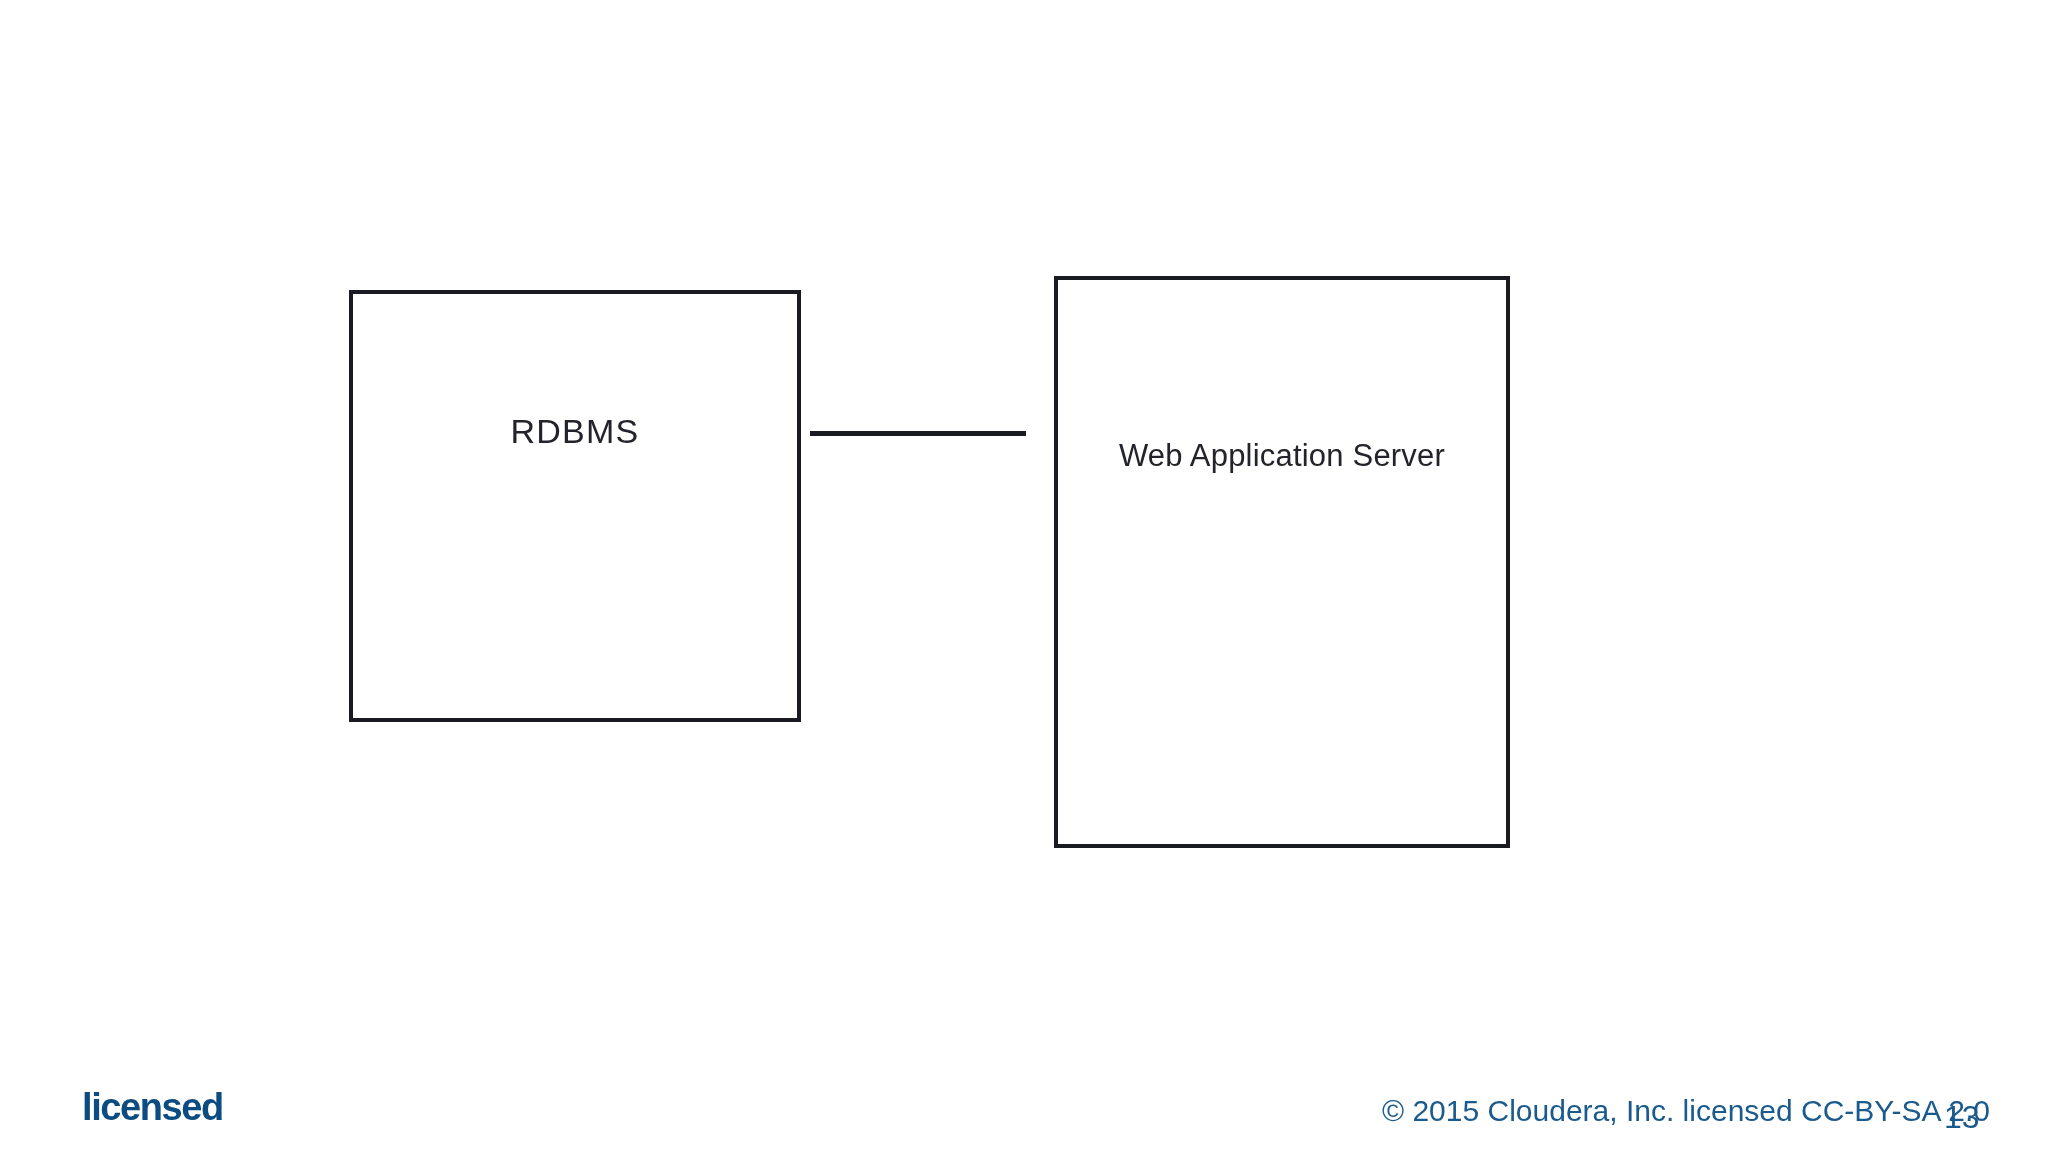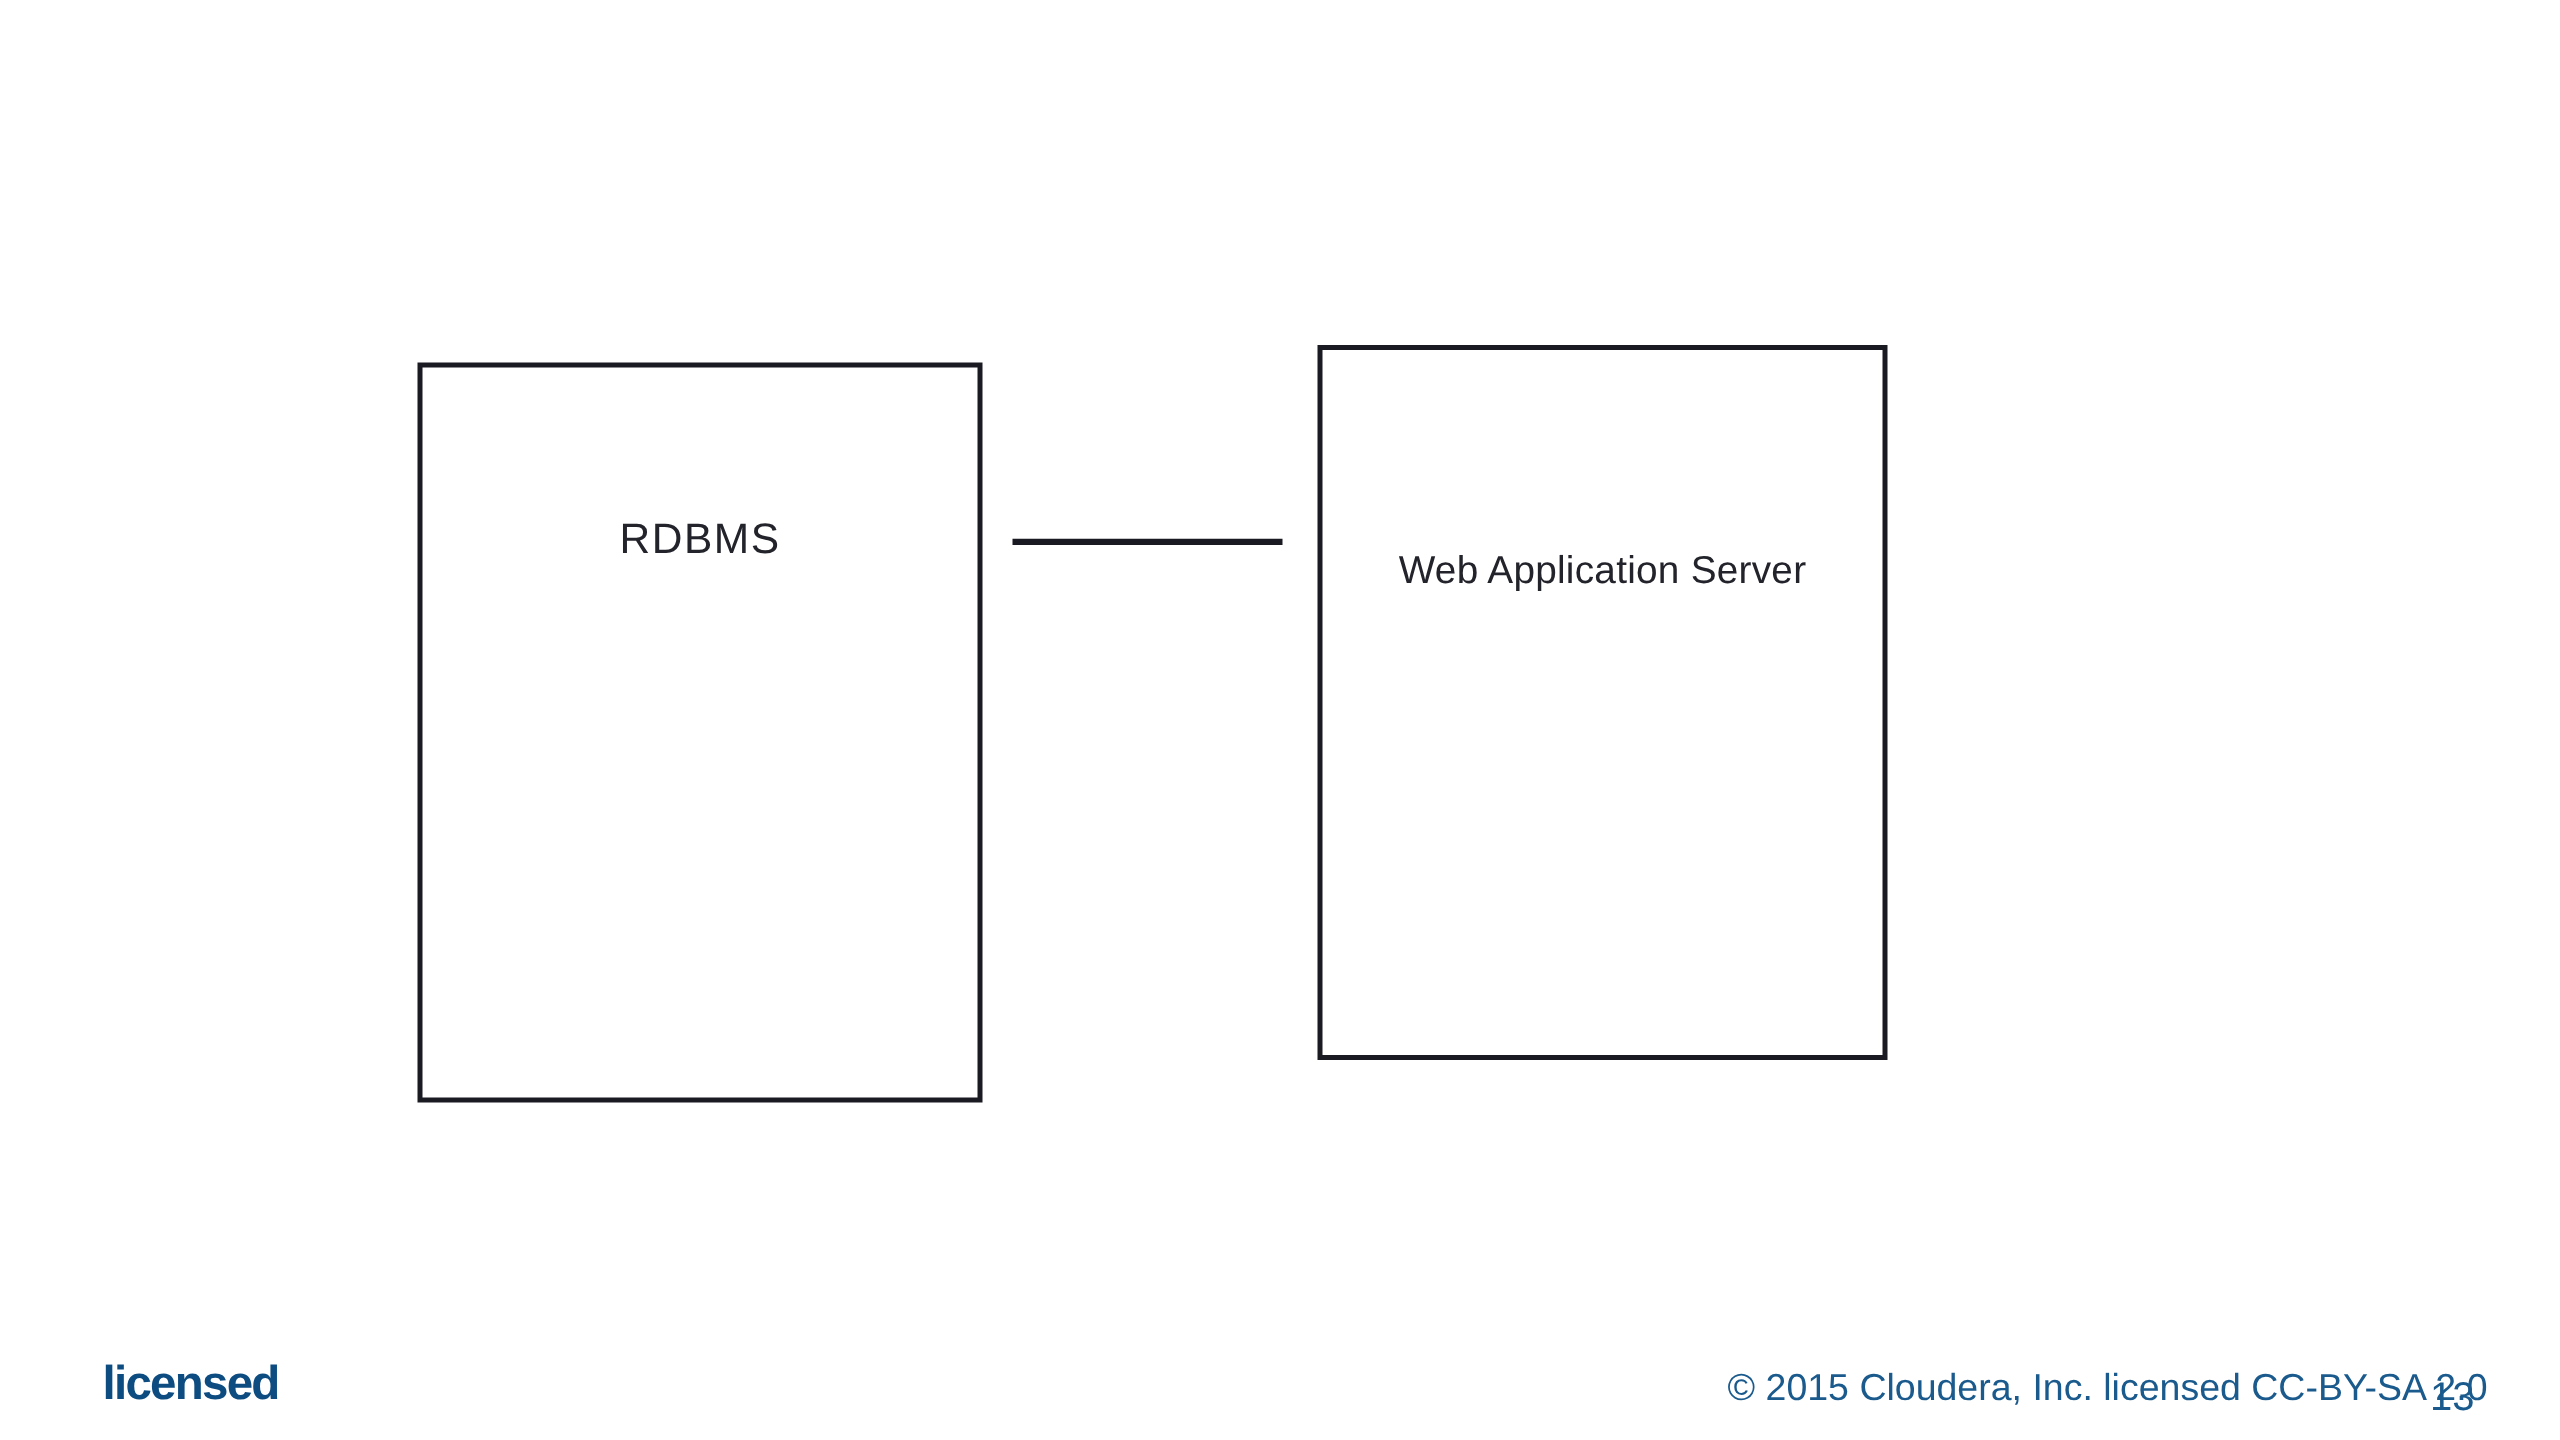--- a/index.html
+++ b/index.html
@@ -57,24 +57,24 @@
     left: 0;
     right: 0;
     text-align: center;
     color: #23232b;
     font-weight: 400;
     white-space: nowrap;
   }
 
   
   #box-rdbms {
-    left: 334px;
+    left: 349px;
     top: 290px;
     width: 452px;
-    height: 592px;
+    height: 432px;
     padding-left: 41px;
   }
   #box-rdbms .node-label {
     top: 118px;
     font-size: 34px;
     letter-spacing: 1.2px;
   }
 
   
   #box-was {

